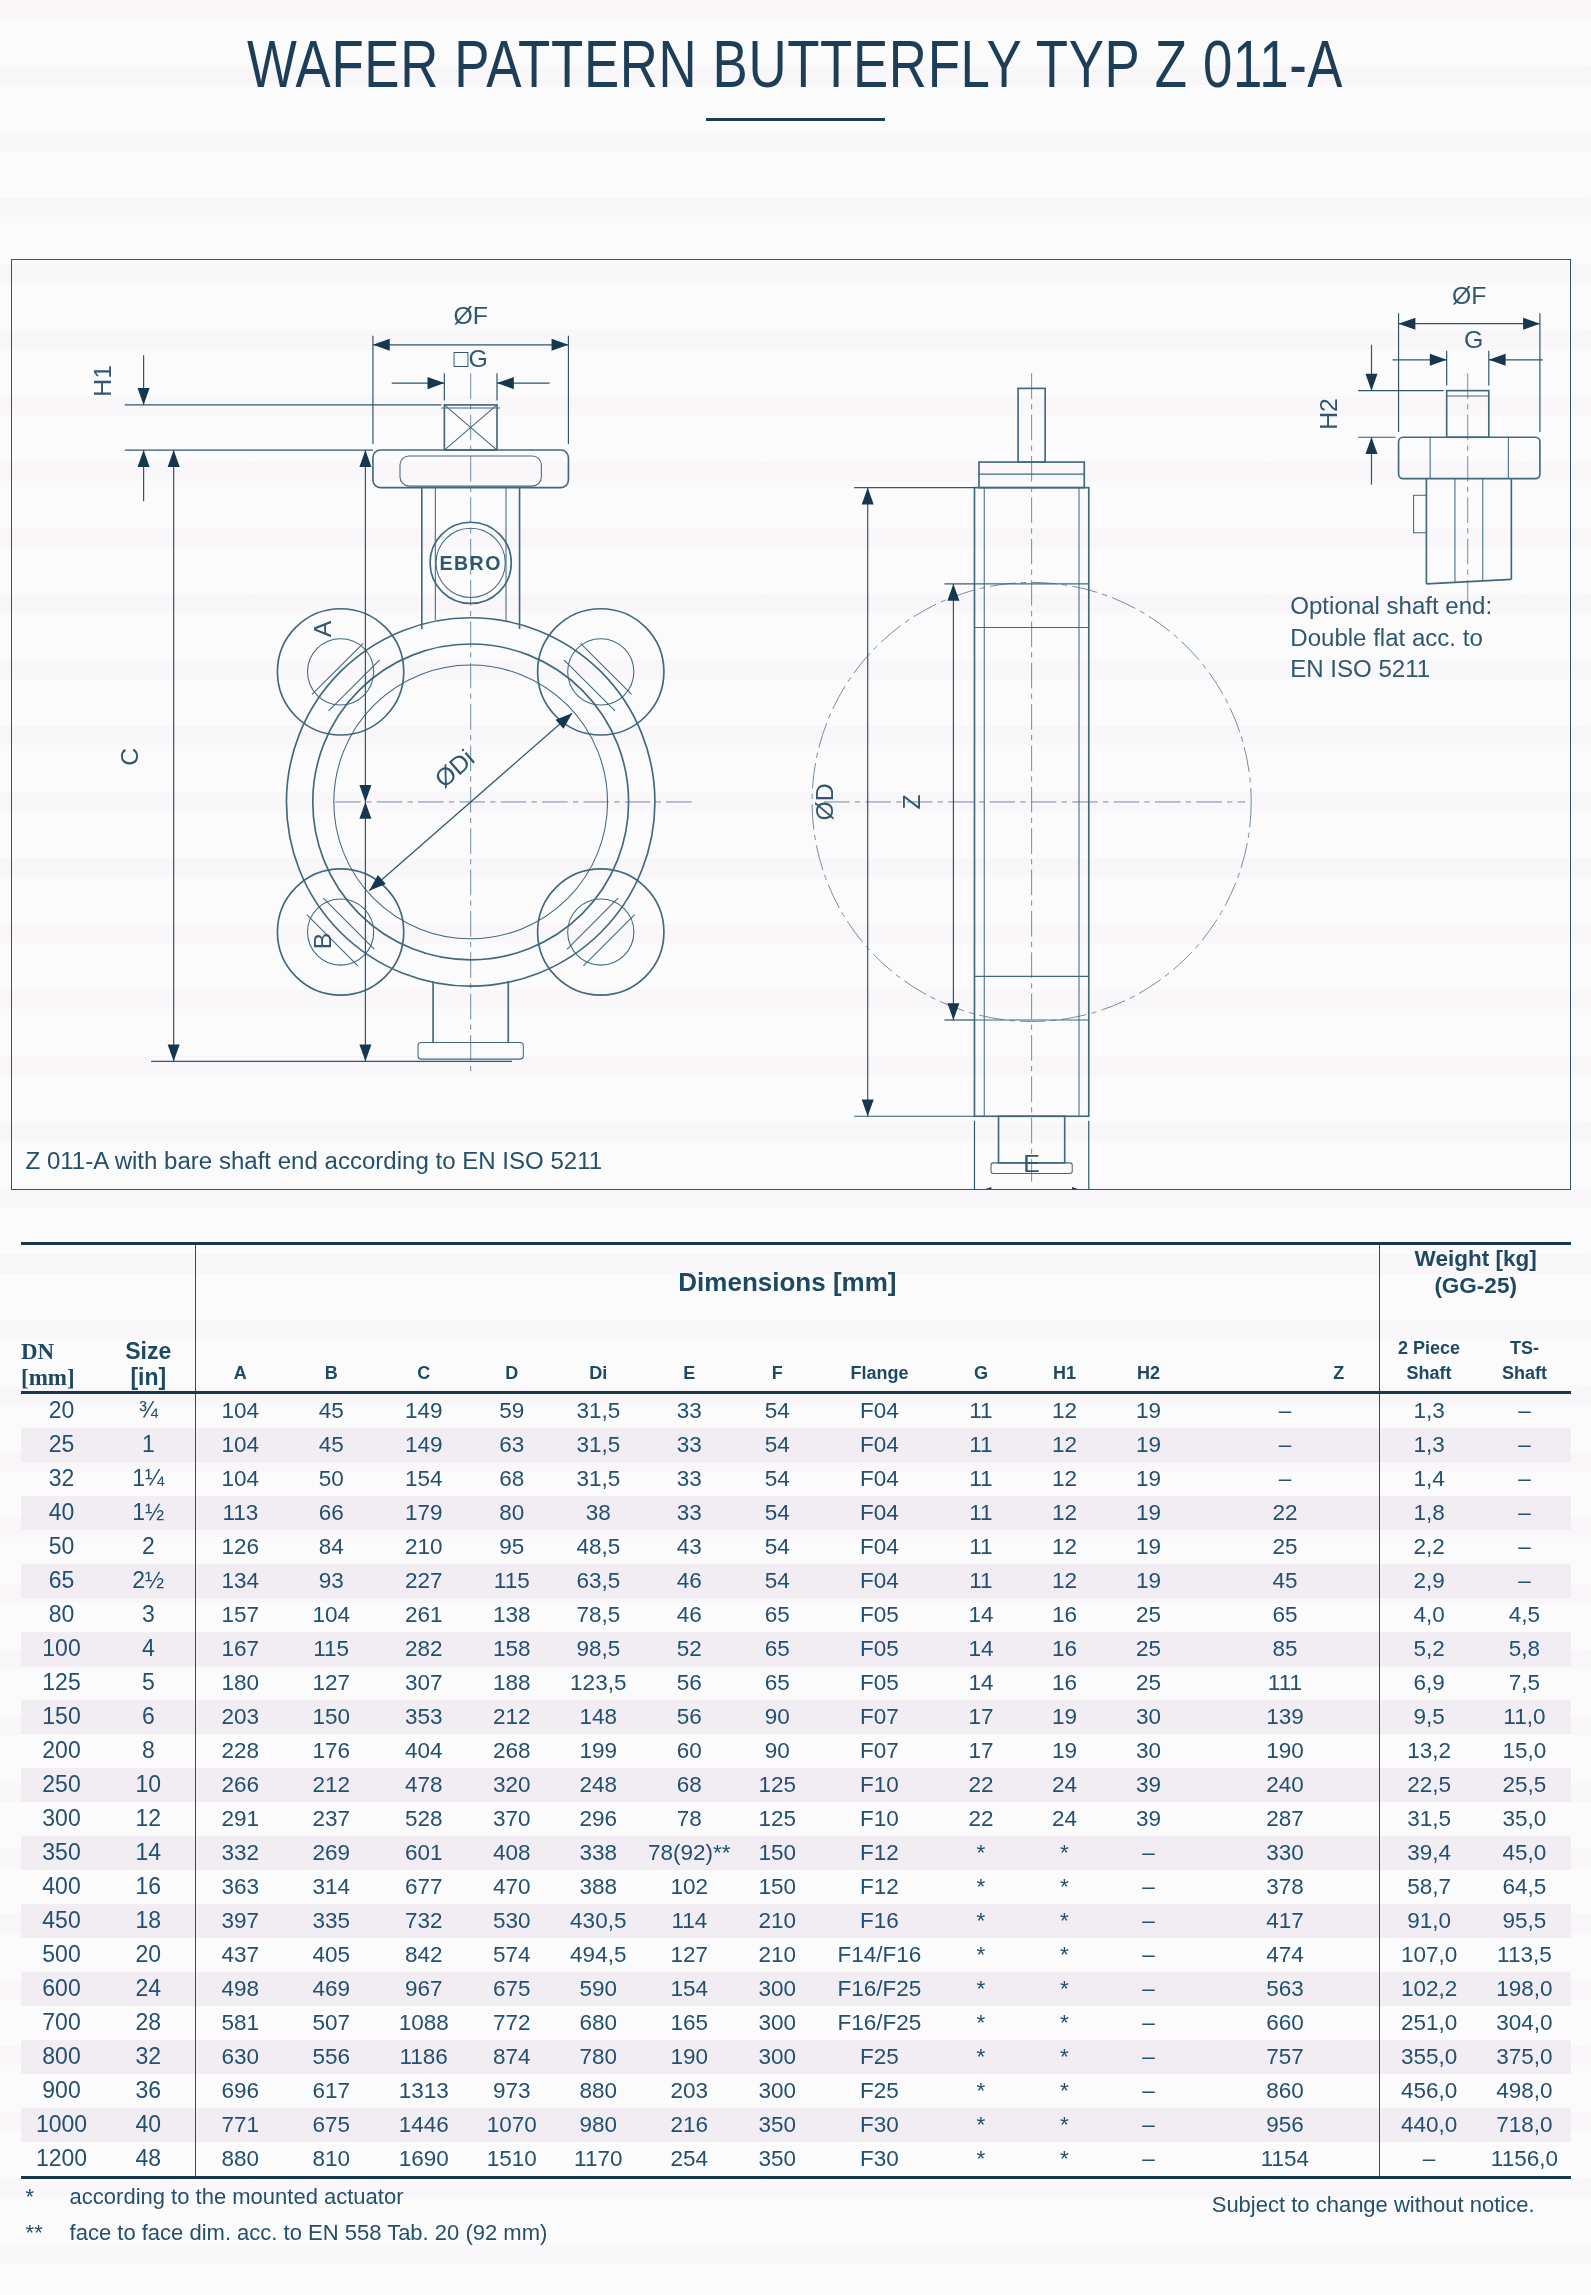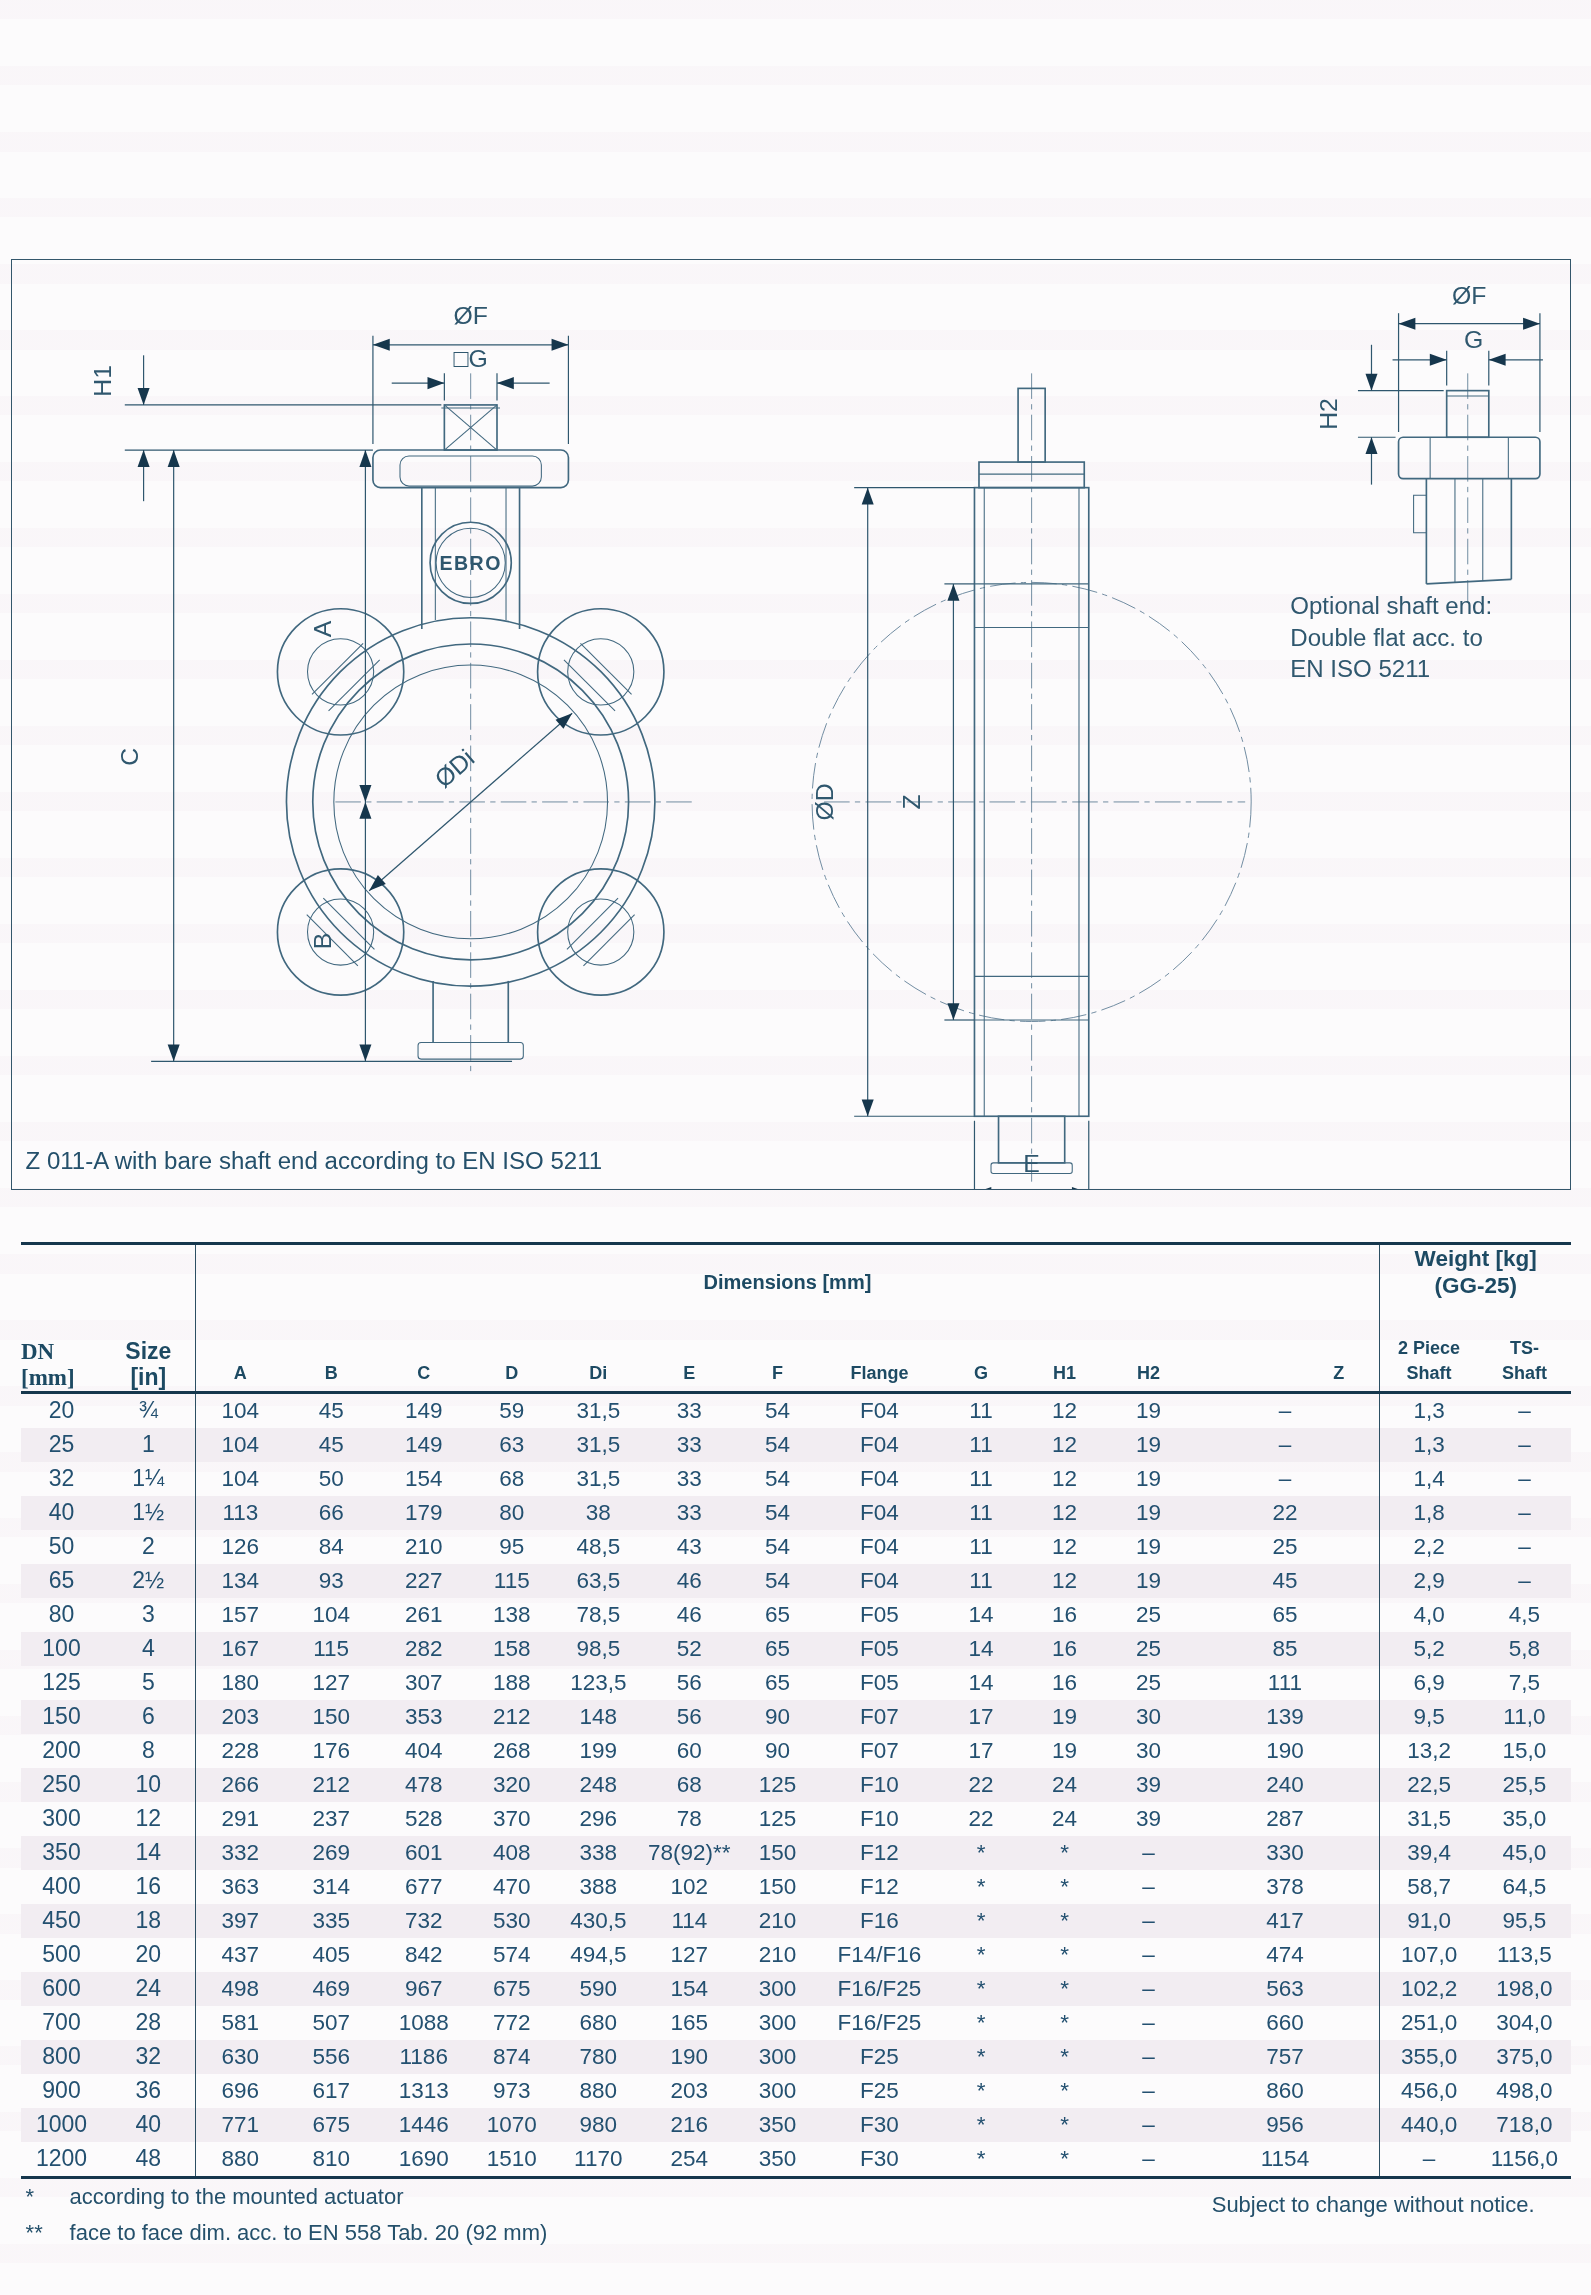--- a/index.html
+++ b/index.html
@@ -38,39 +38,43 @@
     border-top:3.8px solid #16374d;border-bottom:3.8px solid #16374d;
     font-size:22.5px;color:#235070;
   }
   table.dims thead{border-bottom:3px solid #16374d;}
   table.dims th{font-weight:bold;color:#1d4a63;padding:0;}
   table.dims td{height:34px;padding:0;text-align:center;font-weight:400;}
   .sep{border-right:1.5px solid #2c4f63;}
   th.h-dn,th.h-size{vertical-align:bottom;padding-bottom:4.5px;font-size:23px;line-height:25.6px;}
   th.h-dn{text-align:left;padding-right:10.5px;font-family:Liberation Serif, serif;}
   th.h-size{padding-right:9px;}
-  th.h-dims{vertical-align:middle;font-size:20px;height:75px;}
+  th.h-dims{vertical-align:middle;font-size:26px;height:75px;}
   th.h-wgt{vertical-align:top;padding-top:6px;font-size:22.5px;line-height:27px;}
   tr.h2row th{vertical-align:bottom;padding-bottom:4.5px;font-size:18px;line-height:25px;height:66px;}
   tr.h2row th.h-z{text-align:right;padding-right:35px;}
   tbody tr:nth-child(even){background:#f2edf2;}
   td.col-dn{font-weight:bold;font-size:23px;text-align:right;padding-right:12px;}
   td.col-size{font-weight:bold;font-size:23px;text-align:right;padding-right:10.5px;}
   td.col-z{text-align:right;padding-right:33px;}
   
   .footer{position:absolute;left:25.6px;top:2184px;width:1541px;font-size:22px;color:#24506b;}
   .fn-row{margin-bottom:9.8px;}
   .fn-mark{display:inline-block;width:44px;}
   .notice{position:absolute;right:32px;top:8px;font-size:22px;color:#24506b;}
 </style>
 </head>
 <body>
 
 <div class="page">
 
+  <div class="title-wrap">
+    <h1>WAFER PATTERN BUTTERFLY TYP Z 011-A</h1>
+    <div class="title-underline"></div>
+  </div>
 
   <div class="drawing-box">
     <svg viewBox="0 0 2072 1234">
       <defs>
         <marker id="mE" orient="auto" markerWidth="16" markerHeight="12" refX="15" refY="6">
           <path d="M1,1 L15,6 L1,11 Z" fill="#16374d"></path>
         </marker>
         <marker id="mS" orient="auto" markerWidth="16" markerHeight="12" refX="1" refY="6">
           <path d="M15,1 L1,6 L15,11 Z" fill="#16374d"></path>
         </marker>

